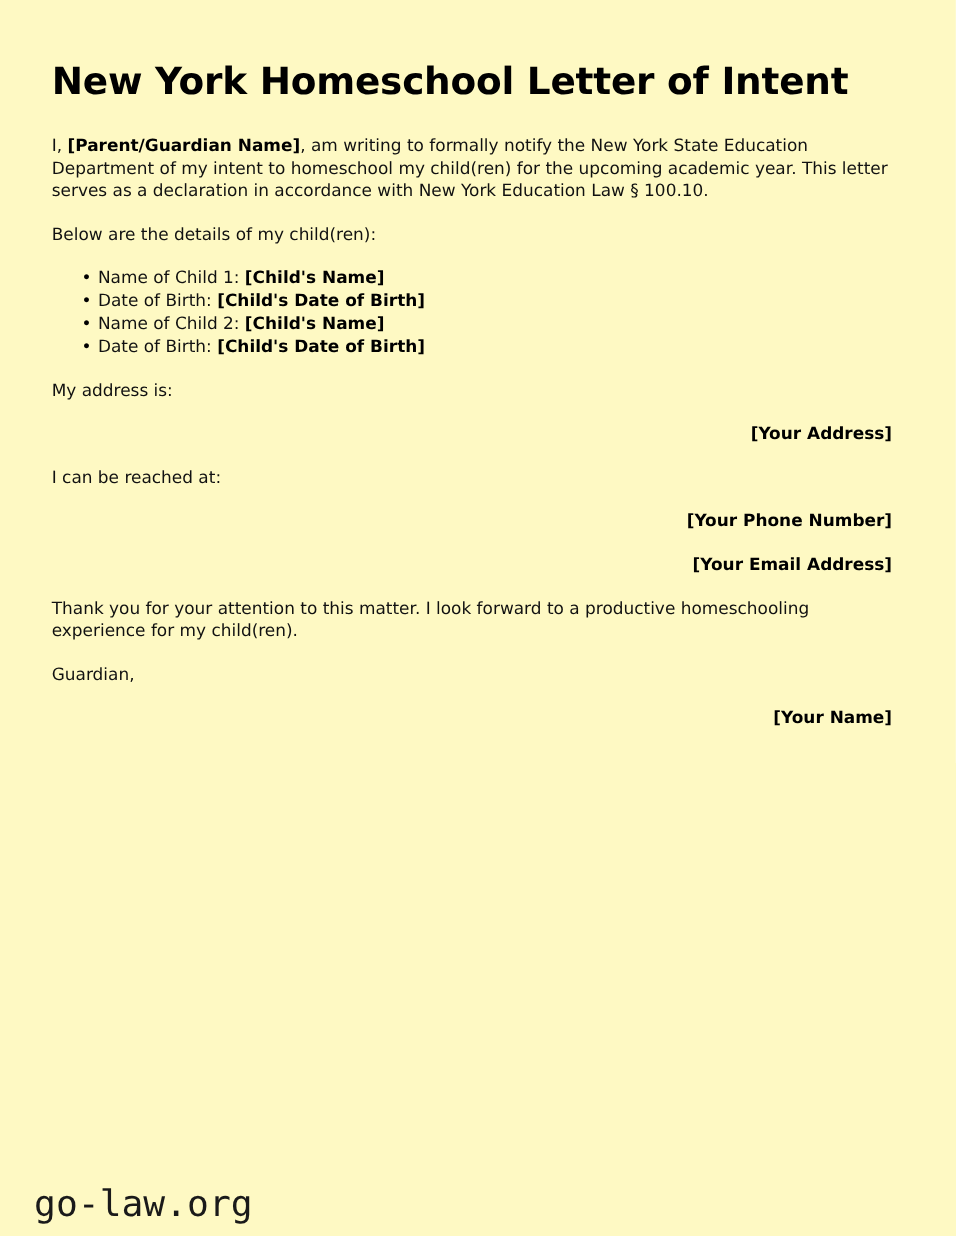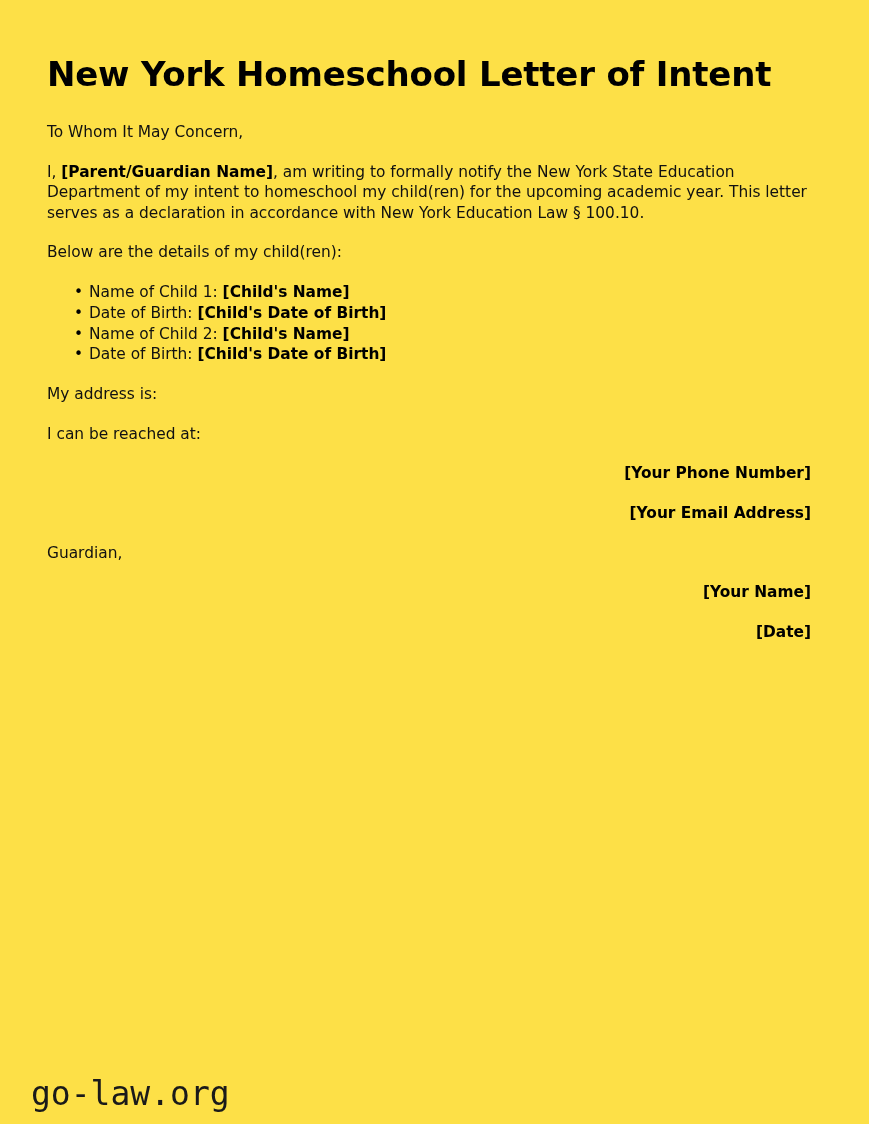--- a/index.html
+++ b/index.html
@@ -6,21 +6,21 @@
   html, body {
     margin: 0;
     padding: 0;
     background: #ffffff;
   }
 
   .page {
     position: relative;
     width: 869px;
     height: 1124px;
-    background: #fde047;
+    background: #fef9c3;
     overflow: hidden;
     box-sizing: border-box;
     font-family: "DejaVu Sans", "Liberation Sans", sans-serif;
     color: #000000;
     -webkit-font-smoothing: antialiased;
   }
 
   .content {
     position: absolute;
     left: 47px;
@@ -106,47 +106,47 @@
 </style>
 </head>
 <body>
 
 <div class="page">
 
   <div class="content">
 
     <h1 class="doc-title">New York Homeschool Letter of Intent</h1>
 
-    <p class="para">To Whom It May Concern,</p>
 
     <p class="para"><span>I, </span><b>[Parent/Guardian Name]</b><span>, am writing to formally notify the New York State Education Department of my intent to homeschool my child(ren) for the upcoming academic year. This letter serves as a declaration in accordance with New York Education Law § 100.10.</span></p>
 
     <p class="para">Below are the details of my child(ren):</p>
 
     <ul class="child-list">
       <li><span class="bullet-dot">•</span><span>Name of Child 1: </span><span class="field">[Child's Name]</span></li>
       <li><span class="bullet-dot">•</span><span>Date of Birth: </span><span class="field">[Child's Date of Birth]</span></li>
       <li><span class="bullet-dot">•</span><span>Name of Child 2: </span><span class="field">[Child's Name]</span></li>
       <li><span class="bullet-dot">•</span><span>Date of Birth: </span><span class="field">[Child's Date of Birth]</span></li>
     </ul>
 
 
     <p class="para">My address is:</p>
 
+    <p class="bold-line">[Your Address]</p>
 
     <p class="para">I can be reached at:</p>
 
     <p class="bold-line">[Your Phone Number]</p>
 
     <p class="bold-line">[Your Email Address]</p>
 
+    <p class="para">Thank you for your attention to this matter. I look forward to a productive homeschooling experience for my child(ren).</p>
 
     <p class="para">Guardian,</p>
 
     <p class="bold-line">[Your Name]</p>
 
-    <p class="bold-line">[Date]</p>
 
   </div>
 
   <div class="watermark">go-law.org</div>
 
 </div>
 
 </body></html>

